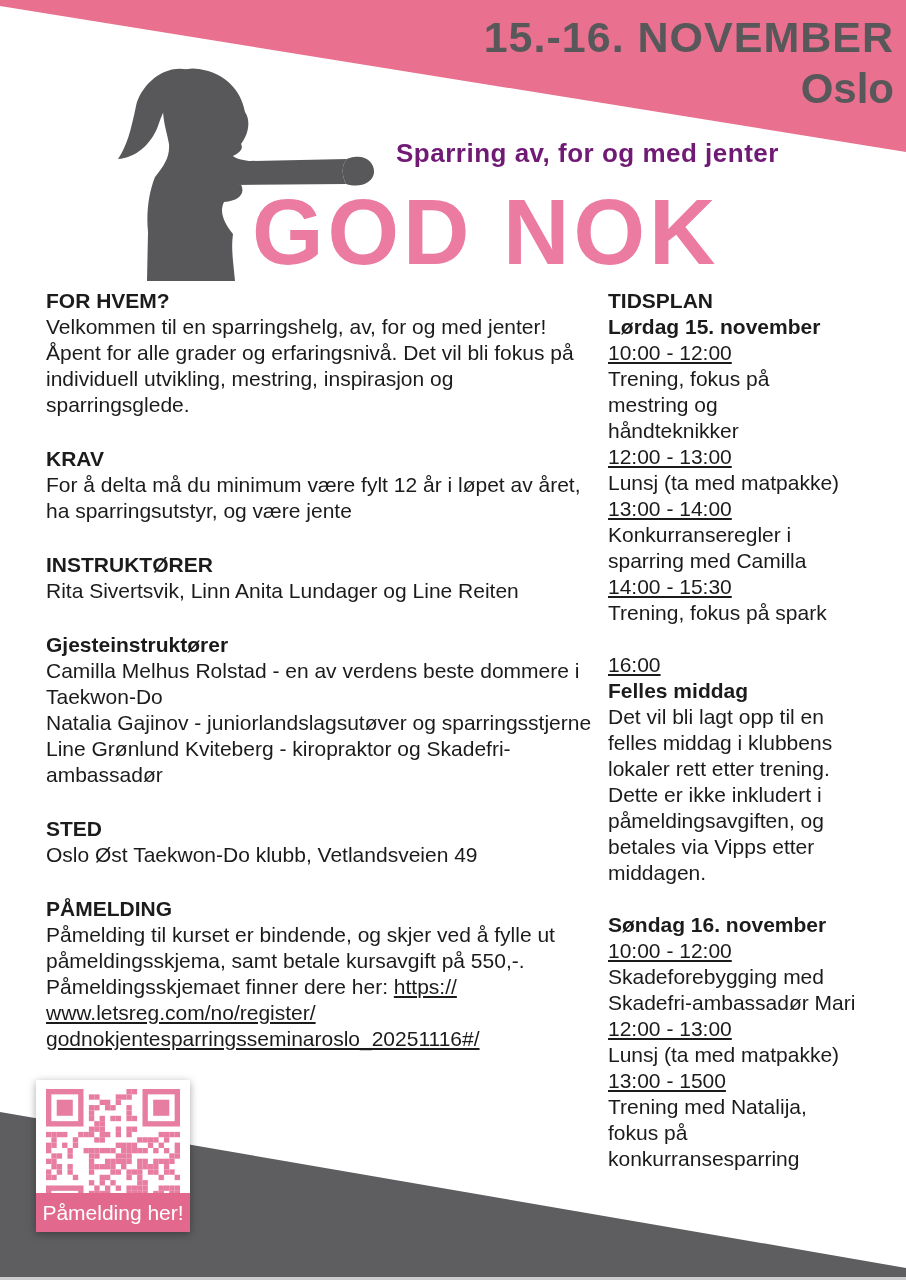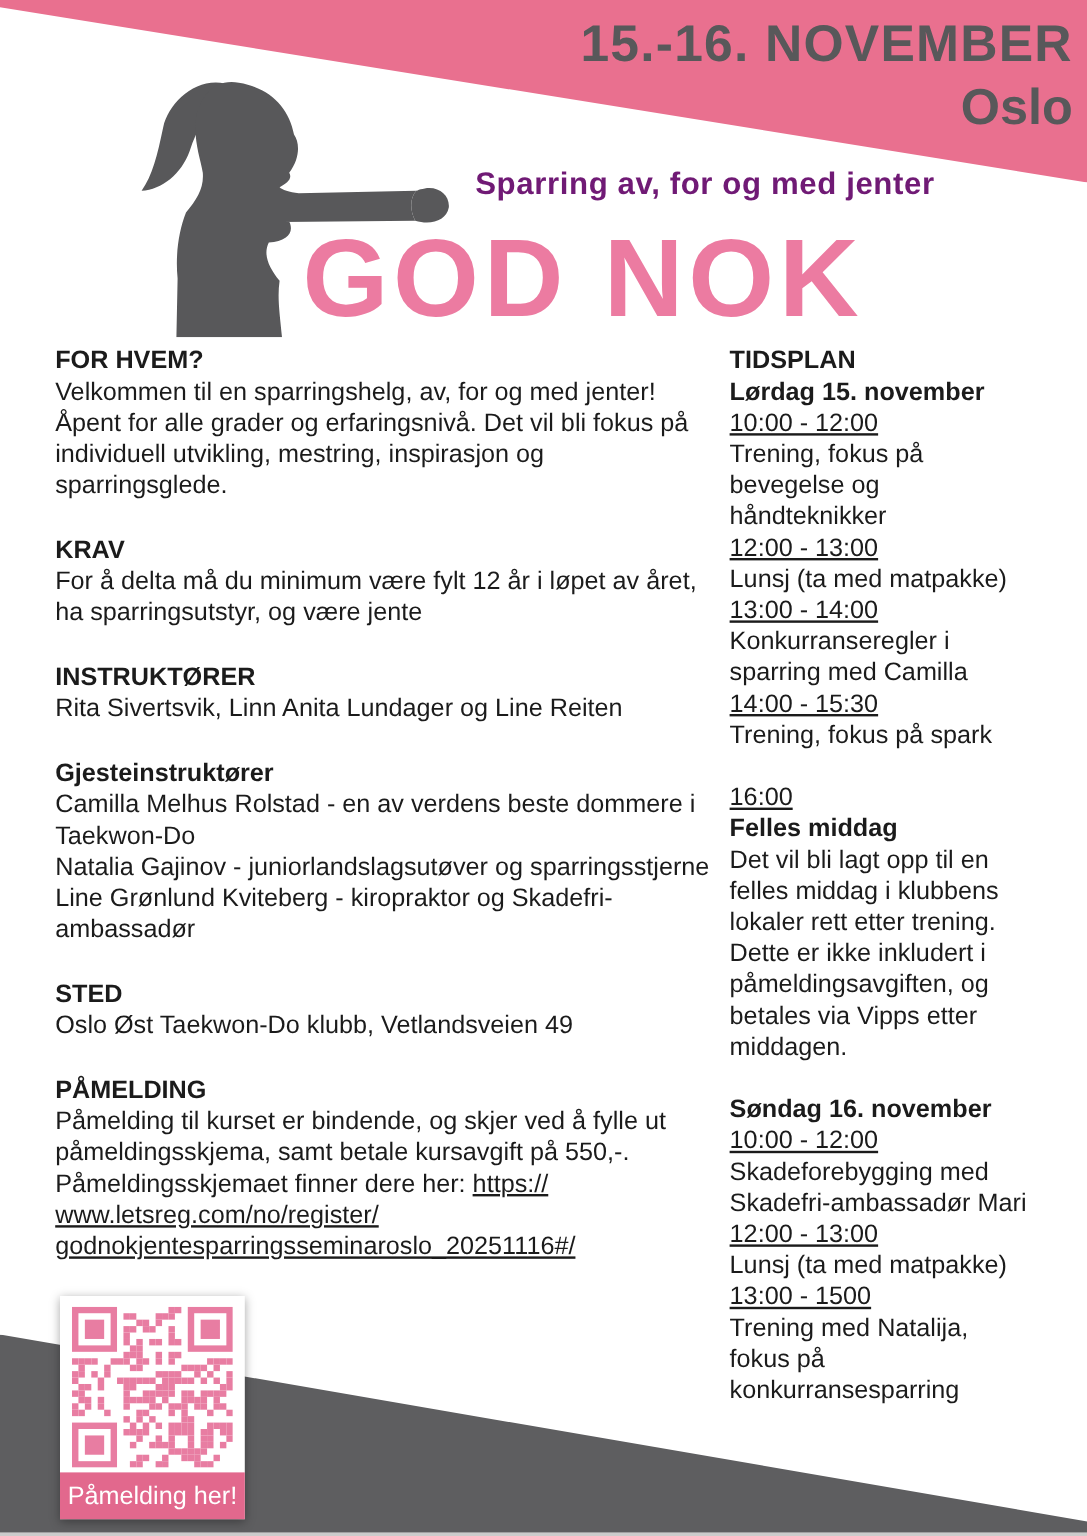--- a/index.html
+++ b/index.html
@@ -51,21 +51,21 @@
     position:absolute; left:0; top:1112px; width:906px; height:168px;
     background:var(--triangle-gray,#5e5e60);
     clip-path:polygon(0 0, 100% 92.8%, 100% 100%, 0 100%);
   }
   .bottom-edge {
     position:absolute; left:0; bottom:0; width:100%; height:3px;
     background:#cccccc;
   }
   
   .qr-card {
-    position:absolute; left:50px; top:1080px; width:154px; height:186px;
+    position:absolute; left:36px; top:1080px; width:154px; height:152px;
     background:#ffffff; box-shadow:0 2px 8px rgba(0,0,0,0.35);
   }
   .qr-svg { position:absolute; left:10px; top:9px; width:134px; height:134px; }
   .qr-footer {
     position:absolute; left:0; bottom:0; width:100%; height:39px;
     background:var(--button-pink,#e2688d); color:#ffffff; font-size:21px;
     display:flex; align-items:center; justify-content:center;
   }
 </style>
 </head>
@@ -147,21 +147,21 @@
         <div class="line link">www.letsreg.com/no/register/</div>
         <div class="line link">godnokjentesparringsseminaroslo_20251116#/</div>
       </div>
     </div>
 
   <div class="col col-right">
       <div class="line bold">TIDSPLAN</div>
       <div class="line bold">Lørdag 15. november</div>
       <div class="line time">10:00 - 12:00</div>
       <div class="line">Trening, fokus på</div>
-      <div class="line">bevegelse og</div>
+      <div class="line">mestring og</div>
       <div class="line">håndteknikker</div>
       <div class="line time">12:00 - 13:00</div>
       <div class="line">Lunsj (ta med matpakke)</div>
       <div class="line time">13:00 - 14:00</div>
       <div class="line">Konkurranseregler i</div>
       <div class="line">sparring med Camilla</div>
       <div class="line time">14:00 - 15:30</div>
       <div class="line">Trening, fokus på spark</div>
       <div class="line spacer"></div>
       <div class="line time">16:00</div>

